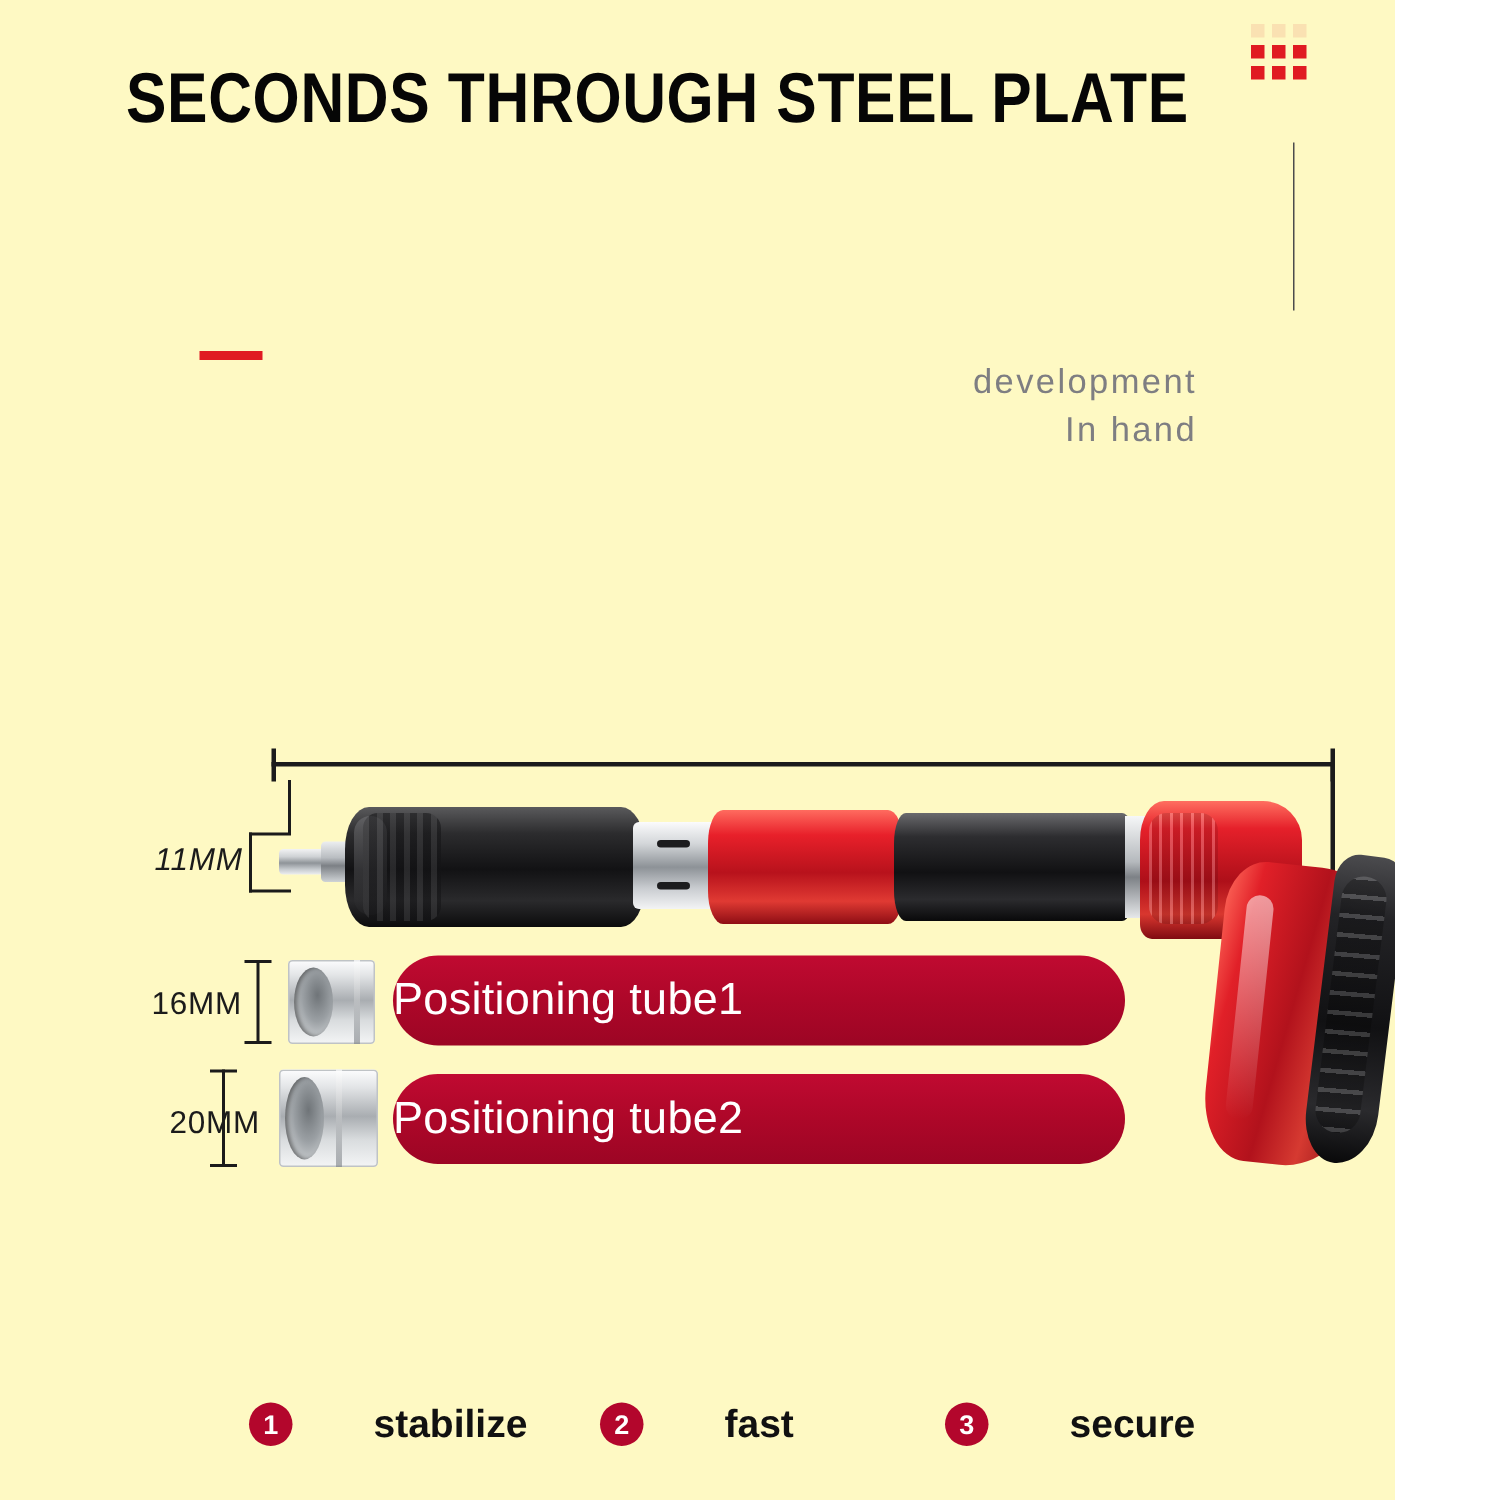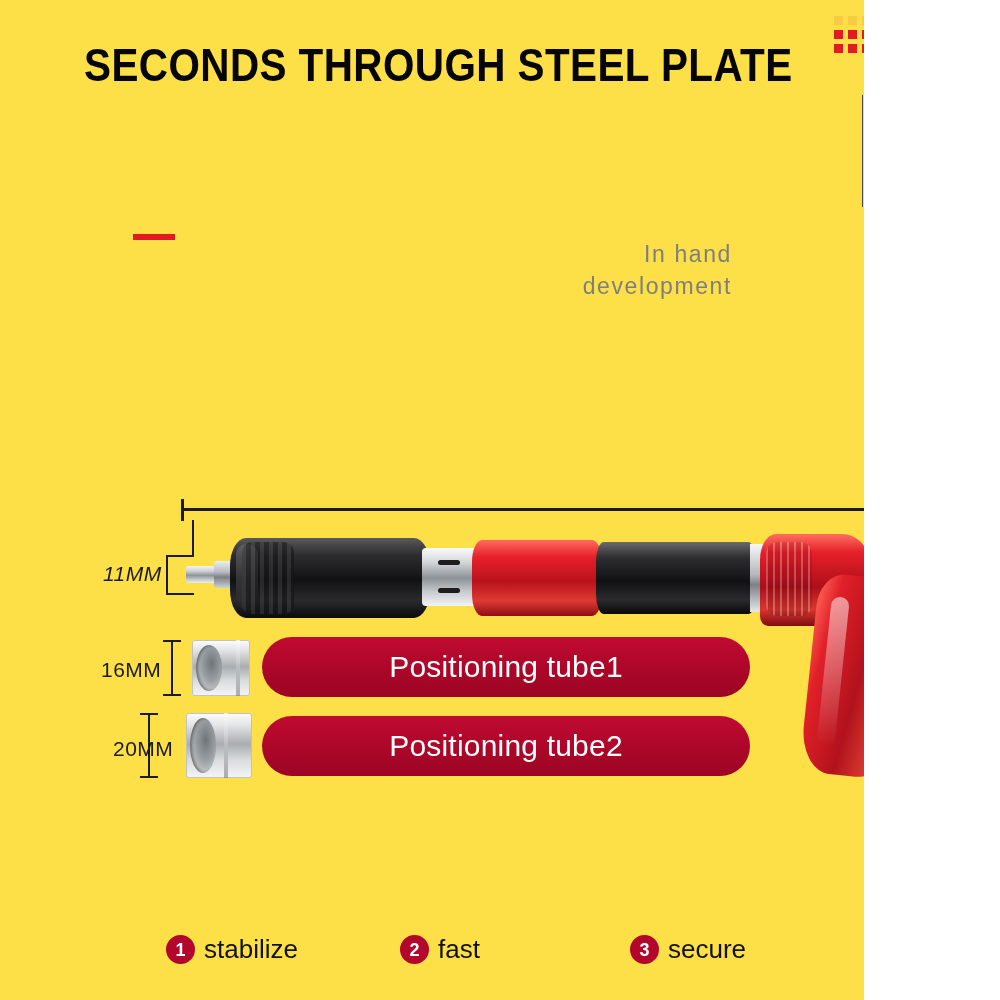--- a/index.html
+++ b/index.html
@@ -7,23 +7,23 @@
     margin: 0;
     padding: 0;
     background: #ffffff;
   }
   body {
     font-family: "Liberation Sans", sans-serif;
     -webkit-font-smoothing: antialiased;
   }
   #page {
     position: relative;
-    width: 864px;
+    width: 930px;
     height: 1000px;
-    background: #fde047;
+    background: #fef9c3;
     overflow: hidden;
   }
 
   
   .headline {
     position: absolute;
     left: 84px;
     top: 37px;
     font-family: "Liberation Sans Narrow", "Liberation Sans", sans-serif;
     font-size: 47px;
@@ -379,21 +379,20 @@
     width: 4px;
     height: 100%;
     background: linear-gradient(180deg, rgba(255,255,255,.7), rgba(120,125,130,.6));
   }
 
   
   .pill {
     position: absolute;
     display: flex;
     align-items: center;
-    justify-content: center;
     border-radius: 999px;
     background: linear-gradient(180deg,#c00a31 0%,#ae0729 48%,#9c0524 100%);
     color: #ffffff;
     font-size: 30px;
     font-weight: 400;
     letter-spacing: 0.2px;
     white-space: nowrap;
   }
 
   
@@ -413,21 +412,22 @@
     font-size: 18px;
     font-weight: 700;
     display: flex;
     align-items: center;
     justify-content: center;
     line-height: 1;
   }
   .feature .flabel {
     font-size: 26px;
     color: #111111;
-    font-weight: 400;
+    font-weight: 700;
+    margin-left: 45px;
   }
 </style>
 </head>
 <body>
 
 <div id="page">
 
   <div class="headline">SECONDS THROUGH STEEL PLATE</div>
 
   <div class="dot-grid-ghost">
@@ -442,22 +442,22 @@
       <i></i>
       <i></i>
       <i></i>
   </div>
 
   <div class="vrule-top"></div>
 
   <div class="red-dash"></div>
 
   <div class="inhand">
+    <div>development</div>
     <div>In hand</div>
-    <div>development</div>
   </div>
 
   <div class="dim-top-line"></div>
   <div class="dim-top-tick-l"></div>
   <div class="dim-top-tick-r"></div>
   <div class="vrule-right"></div>
 
   <div class="tool">
     <div class="nose-tip"></div>
     <div class="nose-collar"></div>

